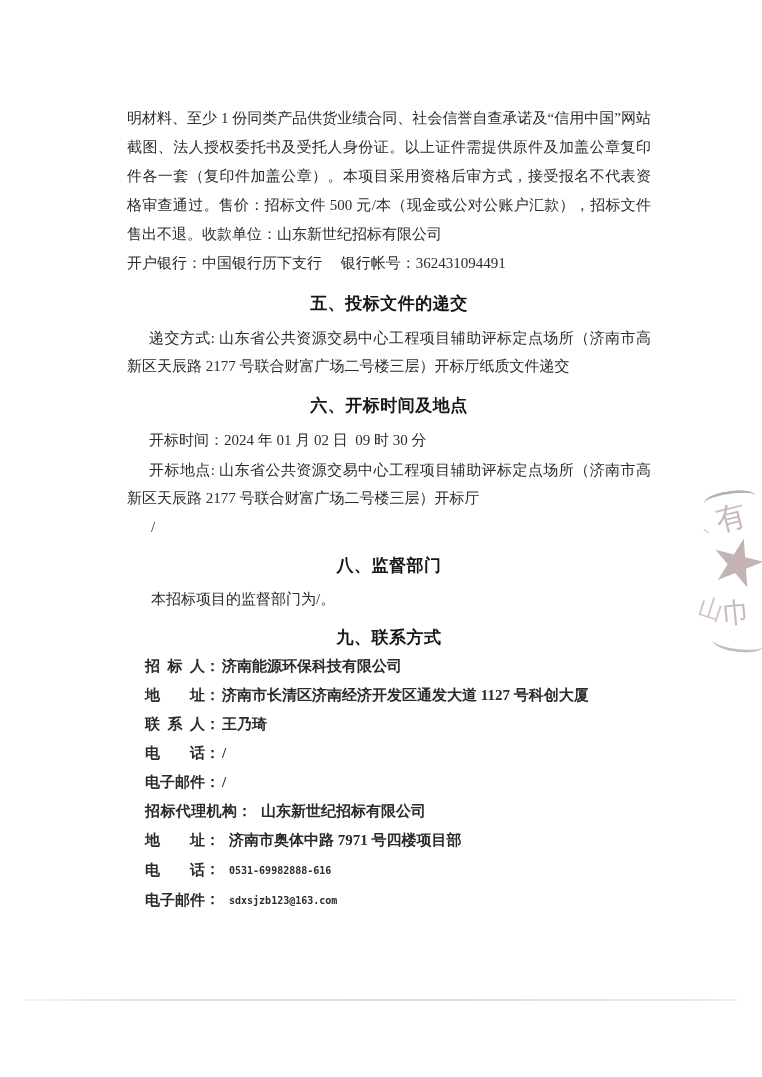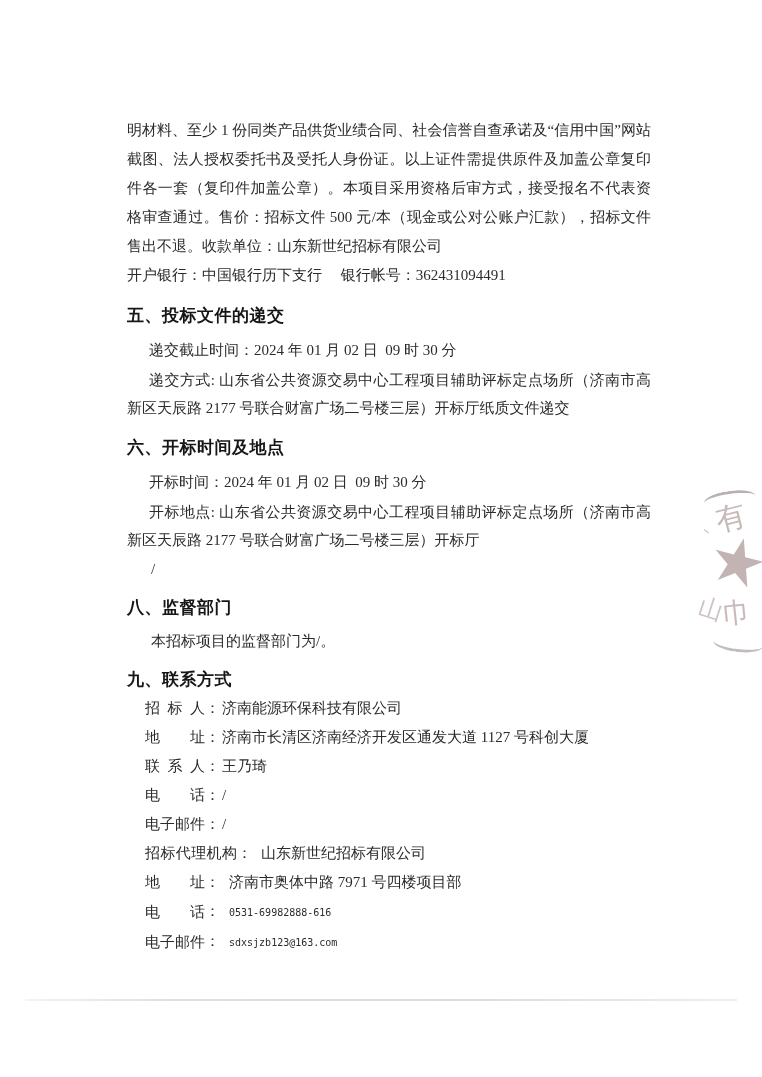--- a/index.html
+++ b/index.html
@@ -6,21 +6,21 @@
   body {
     width:762px; height:1077px;
     background:#ffffff;
     position:relative;
     overflow:hidden;
     font-family:"Liberation Serif","DejaVu Serif",serif;
     color:#2b2b2b;
   }
   .doc {
     position:absolute;
-    left:127px; top:116px;
+    left:127px; top:104px;
     width:524px;
   }
   .body-text {
     font-size:15px;
     line-height:29px;
     text-align:justify;
     margin:0;
     white-space:pre-wrap;
   }
   .bank-line {
@@ -30,36 +30,37 @@
     white-space:pre-wrap;
   }
   h2.sec-heading {
     font-family:"Liberation Sans","DejaVu Sans",sans-serif;
     font-size:17px;
     font-weight:bold;
     color:#161616;
     margin:15px 0 9px 0;
     line-height:22px;
     letter-spacing:0.5px;
+    text-align:center;
   }
   .sec-line {
     font-size:15px;
     line-height:28px;
     margin:0 0 2px 0;
     text-align:justify;
     text-indent:22px;
     white-space:pre-wrap;
   }
   .slash-line {
     font-size:15px;
     line-height:26px;
     margin:0;
     text-indent:24px;
   }
-  .contact-group { padding-left:18px; margin-top:4px; }
+  .contact-group { padding-left:18px; margin-top:4px;font-weight:bold; }
   .contact-group.second { }
   .contact-row {
     font-size:15px;
     line-height:17px;
     margin:0 0 12px 0;
     white-space:pre;
   }
   .clabel {
     display:inline-block;
     width:60px;
@@ -111,21 +112,20 @@
 </style>
 </head>
 <body>
 
 <div class="doc">
 
   <p class="body-text">明材料、至少 1 份同类产品供货业绩合同、社会信誉自查承诺及“信用中国”网站截图、法人授权委托书及受托人身份证。以上证件需提供原件及加盖公章复印件各一套（复印件加盖公章）。本项目采用资格后审方式，接受报名不代表资格审查通过。售价：招标文件 500 元/本（现金或公对公账户汇款），招标文件售出不退。收款单位：山东新世纪招标有限公司</p>
   <p class="bank-line">开户银行：中国银行历下支行　 银行帐号：362431094491</p>
 
   <h2 class="sec-heading">五、投标文件的递交</h2>
-  <p class="sec-line">递交截止时间：2024 年 01 月 02 日  09 时 30 分</p>
   <p class="sec-line">递交方式: 山东省公共资源交易中心工程项目辅助评标定点场所（济南市高新区天辰路 2177 号联合财富广场二号楼三层）开标厅纸质文件递交</p>
 
   <h2 class="sec-heading">六、开标时间及地点</h2>
   <p class="sec-line">开标时间：2024 年 01 月 02 日  09 时 30 分</p>
   <p class="sec-line">开标地点: 山东省公共资源交易中心工程项目辅助评标定点场所（济南市高新区天辰路 2177 号联合财富广场二号楼三层）开标厅</p>
 
   <p class="slash-line">/</p>
 
   <h2 class="sec-heading">八、监督部门</h2>
   <p class="slash-line">本招标项目的监督部门为/。</p>

